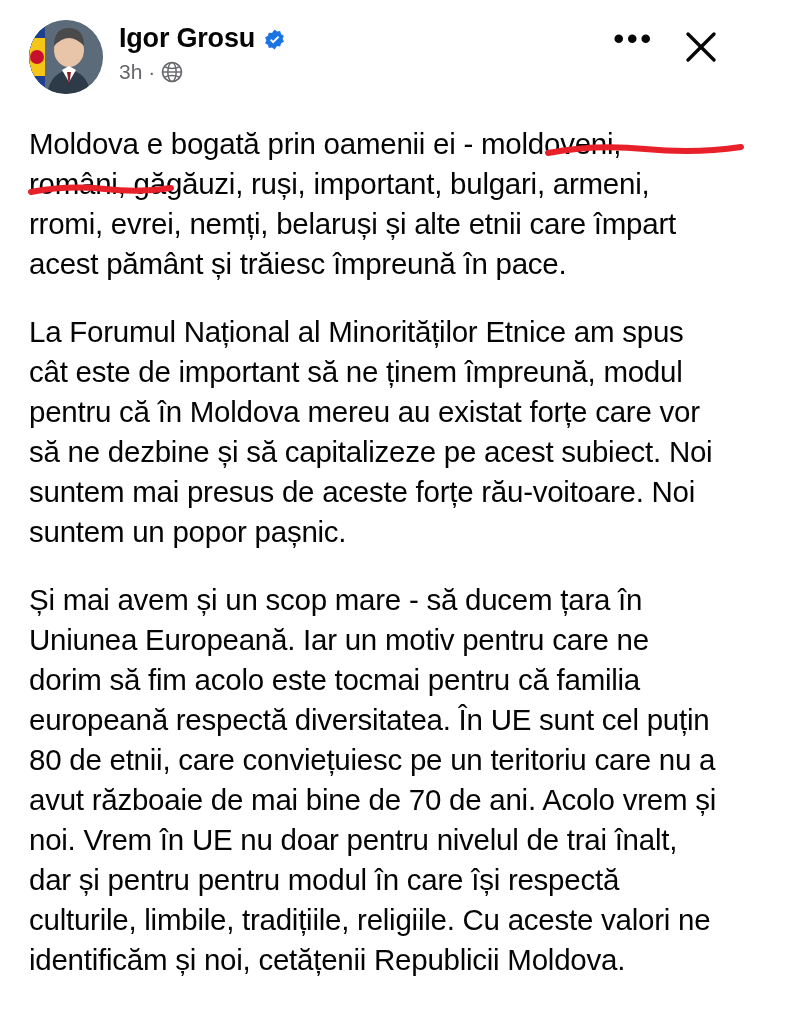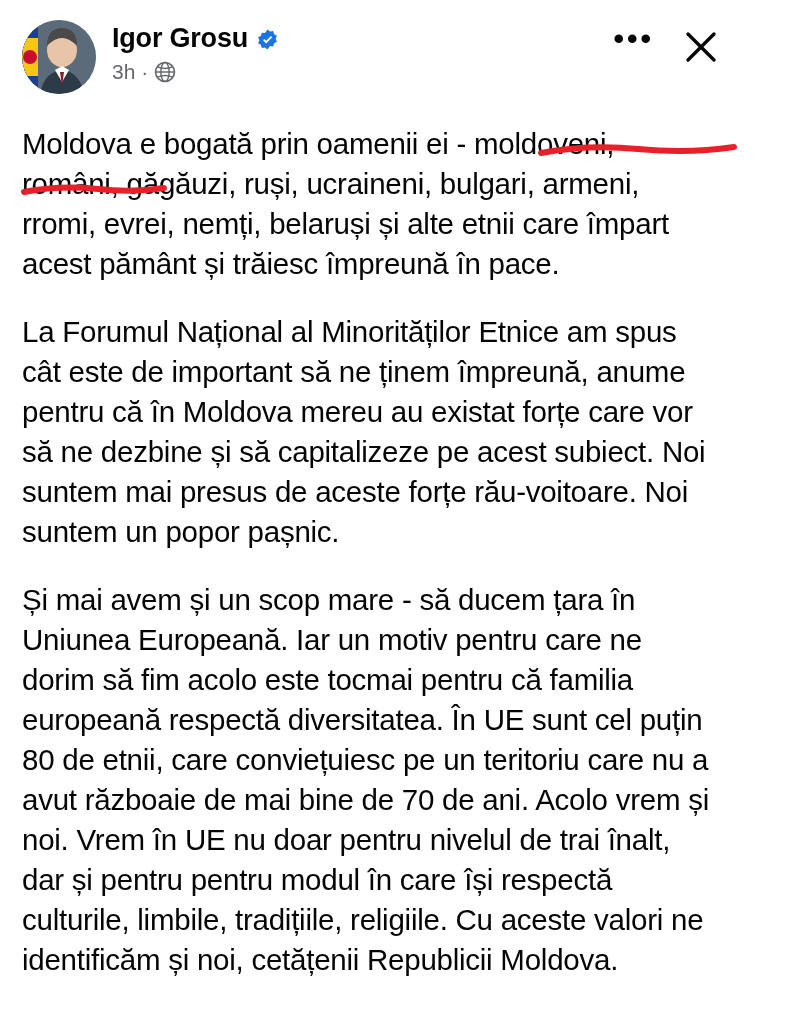--- a/index.html
+++ b/index.html
@@ -11,21 +11,21 @@
     width: 796px;
     height: 1024px;
     font-family: "Liberation Sans", sans-serif;
     color: #050505;
     overflow: hidden;
   }
   .post {
     width: 740px;
     height: 1024px;
     box-sizing: border-box;
-    padding: 18px 22px 0 22px;
+    padding: 18px 22px 0 29px;
     position: relative;
   }
 
   
   .post-header {
     display: flex;
     align-items: flex-start;
     height: 92px;
   }
   .avatar {
@@ -188,22 +188,22 @@
         <svg viewBox="0 0 34 34" width="34" height="34" aria-hidden="true">
           <line x1="4" y1="4" x2="30" y2="30" stroke="#050505" stroke-width="3.4" stroke-linecap="round"></line>
           <line x1="30" y1="4" x2="4" y2="30" stroke="#050505" stroke-width="3.4" stroke-linecap="round"></line>
         </svg>
       </span>
     </div>
   </div>
 
   <div class="post-body">
 
-    <p class="paragraph">Moldova e bogată prin oamenii ei - moldoveni, români, găgăuzi, ruși, ucraineni, bulgari, armeni, rromi, evrei, nemți, belaruși și alte etnii care împart acest pământ și trăiesc împreună în pace.</p>
-    <p class="paragraph">La Forumul Național al Minorităților Etnice am spus cât este de important să ne ținem împreună, anume pentru că în Moldova mereu au existat forțe care vor să ne dezbine și să capitalizeze pe acest subiect. Noi suntem mai presus de aceste forțe rău-voitoare. Noi suntem un popor pașnic.</p>
+    <p class="paragraph">Moldova e bogată prin oamenii ei - moldoveni, români, găgăuzi, ruși, important, bulgari, armeni, rromi, evrei, nemți, belaruși și alte etnii care împart acest pământ și trăiesc împreună în pace.</p>
+    <p class="paragraph">La Forumul Național al Minorităților Etnice am spus cât este de important să ne ținem împreună, modul pentru că în Moldova mereu au existat forțe care vor să ne dezbine și să capitalizeze pe acest subiect. Noi suntem mai presus de aceste forțe rău-voitoare. Noi suntem un popor pașnic.</p>
     <p class="paragraph">Și mai avem și un scop mare - să ducem țara în Uniunea Europeană. Iar un motiv pentru care ne dorim să fim acolo este tocmai pentru că familia europeană respectă diversitatea. În UE sunt cel puțin 80 de etnii, care conviețuiesc pe un teritoriu care nu a avut războaie de mai bine de 70 de ani. Acolo vrem și noi. Vrem în UE nu doar pentru nivelul de trai înalt, dar și pentru pentru modul în care își respectă culturile, limbile, tradițiile, religiile. Cu aceste valori ne identificăm și noi, cetățenii Republicii Moldova.</p>
 
     <span class="annotation annot-1">
       <svg width="200" height="22" viewBox="0 0 200 22" aria-hidden="true">
         <path d="M3 13 Q50 4 100 9 Q150 14 196 7" fill="none" stroke="#e8202a" stroke-width="6" stroke-linecap="round"></path>
       </svg>
     </span>
     <span class="annotation annot-2">
       <svg width="150" height="22" viewBox="0 0 150 22" aria-hidden="true">
         <path d="M4 12 Q40 5 78 9 Q112 13 144 8" fill="none" stroke="#e8202a" stroke-width="6" stroke-linecap="round"></path>

